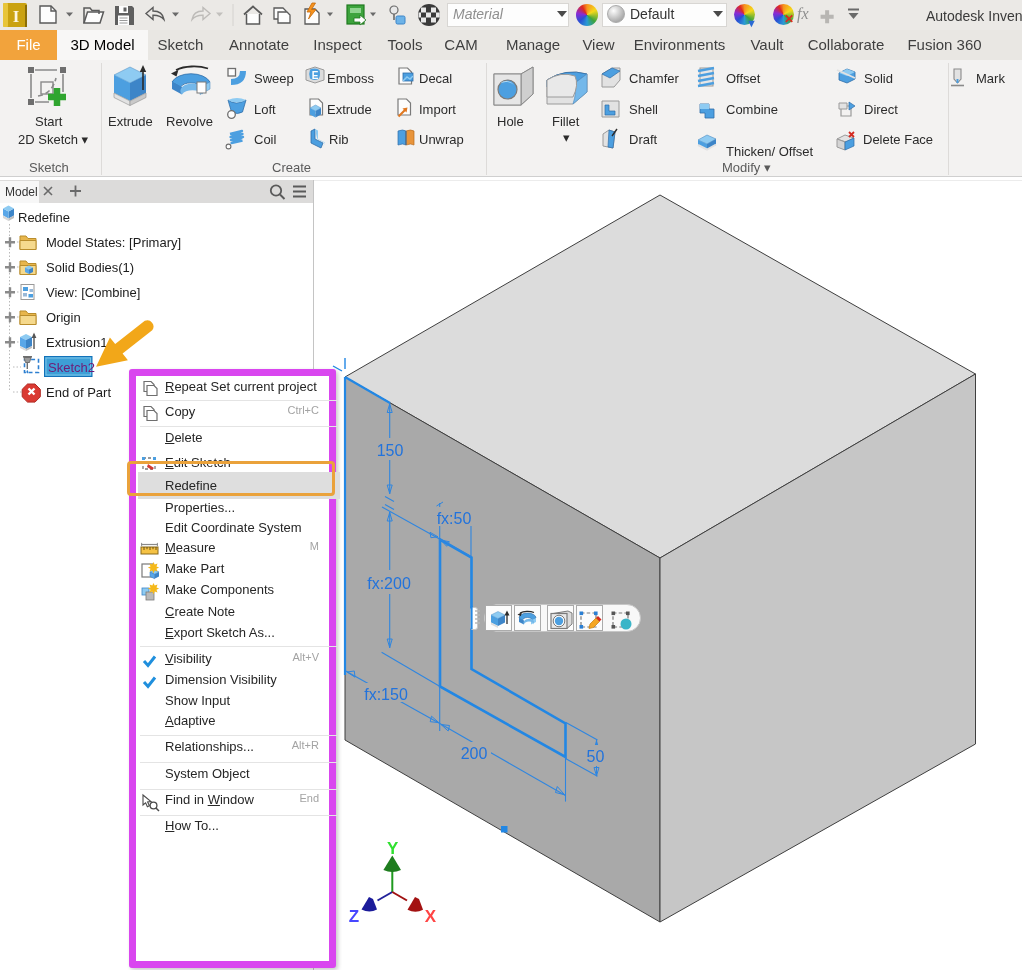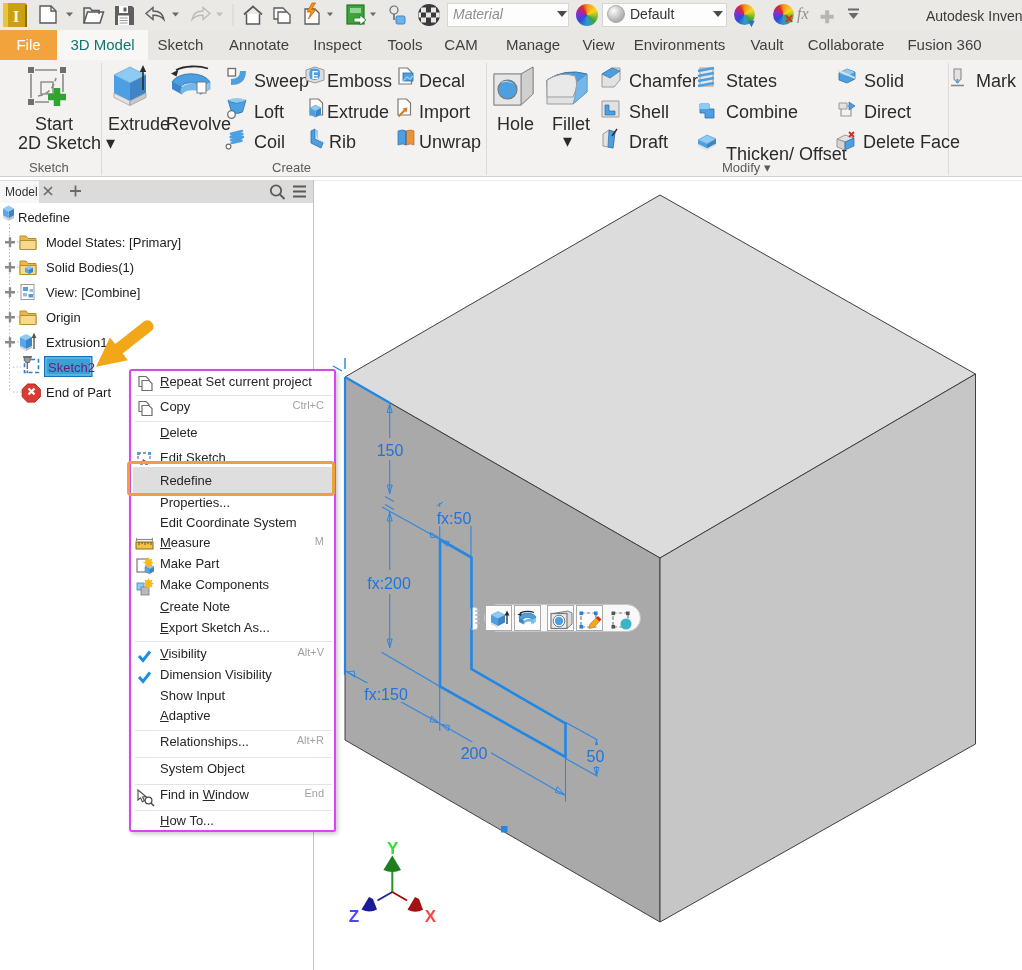--- a/index.html
+++ b/index.html
@@ -6,28 +6,28 @@
 body{font-family:"Liberation Sans",sans-serif;background:#fff;position:relative}
 #app{position:absolute;left:0;top:0;width:1022px;height:970px;overflow:hidden}
 .abs{position:absolute}
 
 #titlebar{position:absolute;left:0;top:0;width:1022px;height:30px;background:#ebe9e6}
 #tabbar{position:absolute;left:0;top:30px;width:1022px;height:30px;background:#e9e7e3}
 .tab{position:absolute;top:0;height:30px;line-height:30px;font-size:15px;color:#3f3f3f;text-align:center}
 #ribbon{position:absolute;left:0;top:60px;width:1022px;height:117px;background:#f3f2f1;border-bottom:1px solid #cfcfcf}
 .vsep{position:absolute;top:3px;height:112px;width:1px;background:#dddbd9}
 .plabel{position:absolute;font-size:13px;color:#5a5a5a;white-space:nowrap}
-.btext{position:absolute;font-size:18px;color:#2b2b2b;white-space:nowrap}
+.btext{position:absolute;font-size:13px;color:#2b2b2b;white-space:nowrap}
 
 #bheader{position:absolute;left:0;top:180px;width:313px;height:23px;background:#dcdbda}
 #modeltab{position:absolute;left:0;top:181px;width:39px;height:22px;background:#f7f7f7;font-size:12px;color:#333;padding-left:5px;line-height:22px}
 #tree{position:absolute;left:0;top:203px;width:313px;height:767px;background:#fff}
 .trow{position:absolute;font-size:13px;color:#1c1c1c;white-space:nowrap}
 
-#ctxmenu{position:absolute;left:129px;top:369px;width:207px;height:463px;background:#fff;border:2px solid #d946ef;border-radius:3px;box-shadow:2px 2px 4px rgba(0,0,0,.22)}
+#ctxmenu{position:absolute;left:129px;top:369px;width:207px;height:599px;background:#fff;border:7px solid #d946ef;border-radius:3px;box-shadow:2px 2px 4px rgba(0,0,0,.22)}
 .mi{position:absolute;left:29px;font-size:13px;color:#262626;white-space:nowrap}
 .msc{position:absolute;font-size:11px;color:#a3a3a3;white-space:nowrap}
 .msep{position:absolute;left:4px;width:197px;height:1px;background:#e4e4e4}
 #redefrow{position:absolute;left:2px;top:96px;width:202px;height:27px;background:#dedede}
 #orangebox{position:absolute;left:127px;top:461px;width:208px;height:35px;border:3px solid #eaa23b;border-radius:4px;z-index:30}
 
 #mtb{position:absolute;left:484px;top:604px;width:157px;height:28px;background:#f8f8f8;border:1px solid #c6c6c6;border-radius:14px;z-index:8}
 #mtbgrip{position:absolute;left:470px;top:607px;width:8px;height:23px;background:#fdfdfd;border:1px solid #c6c6c6;border-radius:3px;z-index:8}
 .mbtn{position:absolute;top:605px;width:27px;height:26px;background:#fcfcfc;border:1px solid #ababab;z-index:9}
 </style></head>
@@ -111,21 +111,21 @@
     <div class="abs" style="left:797px;top:5px;font-size:16px;font-style:italic;color:#8f8f8f;font-family:'Liberation Serif',serif">fx</div>
     <div class="abs" style="left:820px;top:7px;font-size:17px;color:#b8b6b3;font-weight:bold">✚</div>
     <svg class="abs" style="left:846px;top:8px" width="16" height="14" viewBox="0 0 16 14">
         <path d="M2,1.5 h11" stroke="#6a6a6a" stroke-width="2"></path>
         <path d="M2.5,5 h10 l-5,6 Z" fill="#6a6a6a"></path>
       </svg>
     <div class="abs" style="left:926px;top:8px;font-size:14px;color:#3a3a3a;width:96px;overflow:hidden;white-space:nowrap">Autodesk Invent</div>
   </div>
   <div id="tabbar">
     <div class="tab" style="left:0;width:57px;background:#f2a33c;color:#fff">File</div>
-    <div class="tab" style="left:57px;width:91px;background:#f8f7f6;color:#0f766e">3D Model</div>
+    <div class="tab" style="left:57px;width:91px;background:#f8f7f6;color:#000000">3D Model</div>
     <div class="tab" style="left:148px;width:65px">Sketch</div>
     <div class="tab" style="left:217px;width:84px">Annotate</div>
     <div class="tab" style="left:301px;width:73px">Inspect</div>
     <div class="tab" style="left:374px;width:62px">Tools</div>
     <div class="tab" style="left:436px;width:50px">CAM</div>
     <div class="tab" style="left:502px;width:62px">Manage</div>
     <div class="tab" style="left:570px;width:57px">View</div>
     <div class="tab" style="left:627px;width:105px">Environments</div>
     <div class="tab" style="left:745px;width:44px">Vault</div>
     <div class="tab" style="left:796px;width:100px">Collaborate</div>
@@ -152,21 +152,21 @@
     <div class="btext" style="left:254px;top:72px">Coil</div>
     <div class="btext" style="left:327px;top:11px">Emboss</div>
     <div class="btext" style="left:327px;top:42px">Extrude</div>
     <div class="btext" style="left:329px;top:72px">Rib</div>
     <div class="btext" style="left:419px;top:11px">Decal</div>
     <div class="btext" style="left:419px;top:42px">Import</div>
     <div class="btext" style="left:419px;top:72px">Unwrap</div>
     <div class="btext" style="left:629px;top:11px">Chamfer</div>
     <div class="btext" style="left:629px;top:42px">Shell</div>
     <div class="btext" style="left:629px;top:72px">Draft</div>
-    <div class="btext" style="left:726px;top:11px">States</div>
+    <div class="btext" style="left:726px;top:11px">Offset</div>
     <div class="btext" style="left:726px;top:42px">Combine</div>
     <div class="btext" style="left:726px;top:84px">Thicken/ Offset</div>
     <div class="btext" style="left:864px;top:11px">Solid</div>
     <div class="btext" style="left:864px;top:42px">Direct</div>
     <div class="btext" style="left:863px;top:72px">Delete Face</div>
     <div class="btext" style="left:976px;top:11px">Mark</div>
     <svg class="abs" style="left:0;top:0" width="1022" height="118" viewBox="0 0 1022 118">
       <defs>
         <g id="pg">
             <path d="M0,0 h8.5 l4,4 v12 h-12.5 Z" fill="#fdfdfd" stroke="#7a7a7a" stroke-width="1.2"></path>

